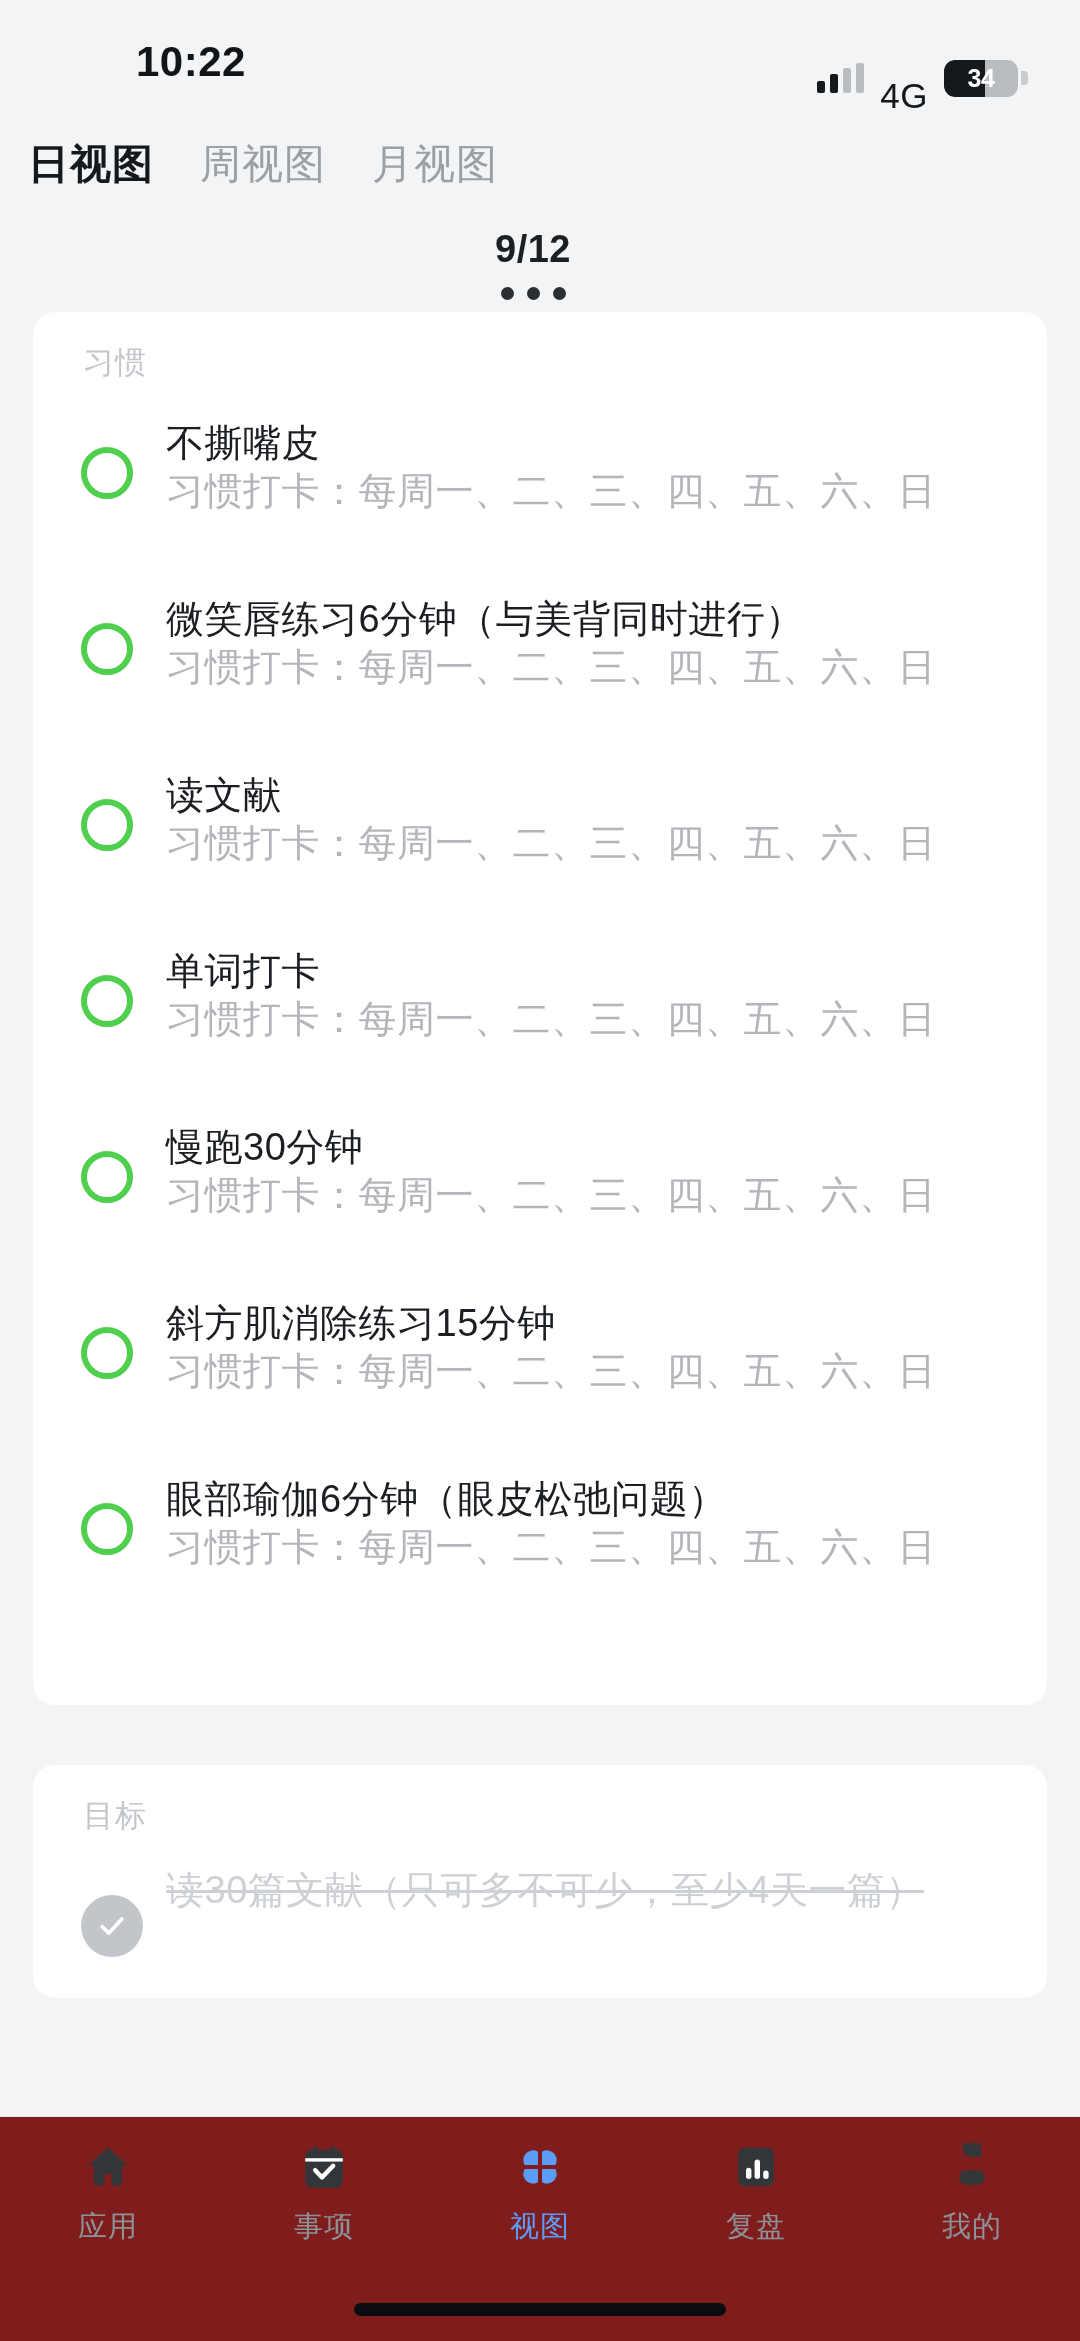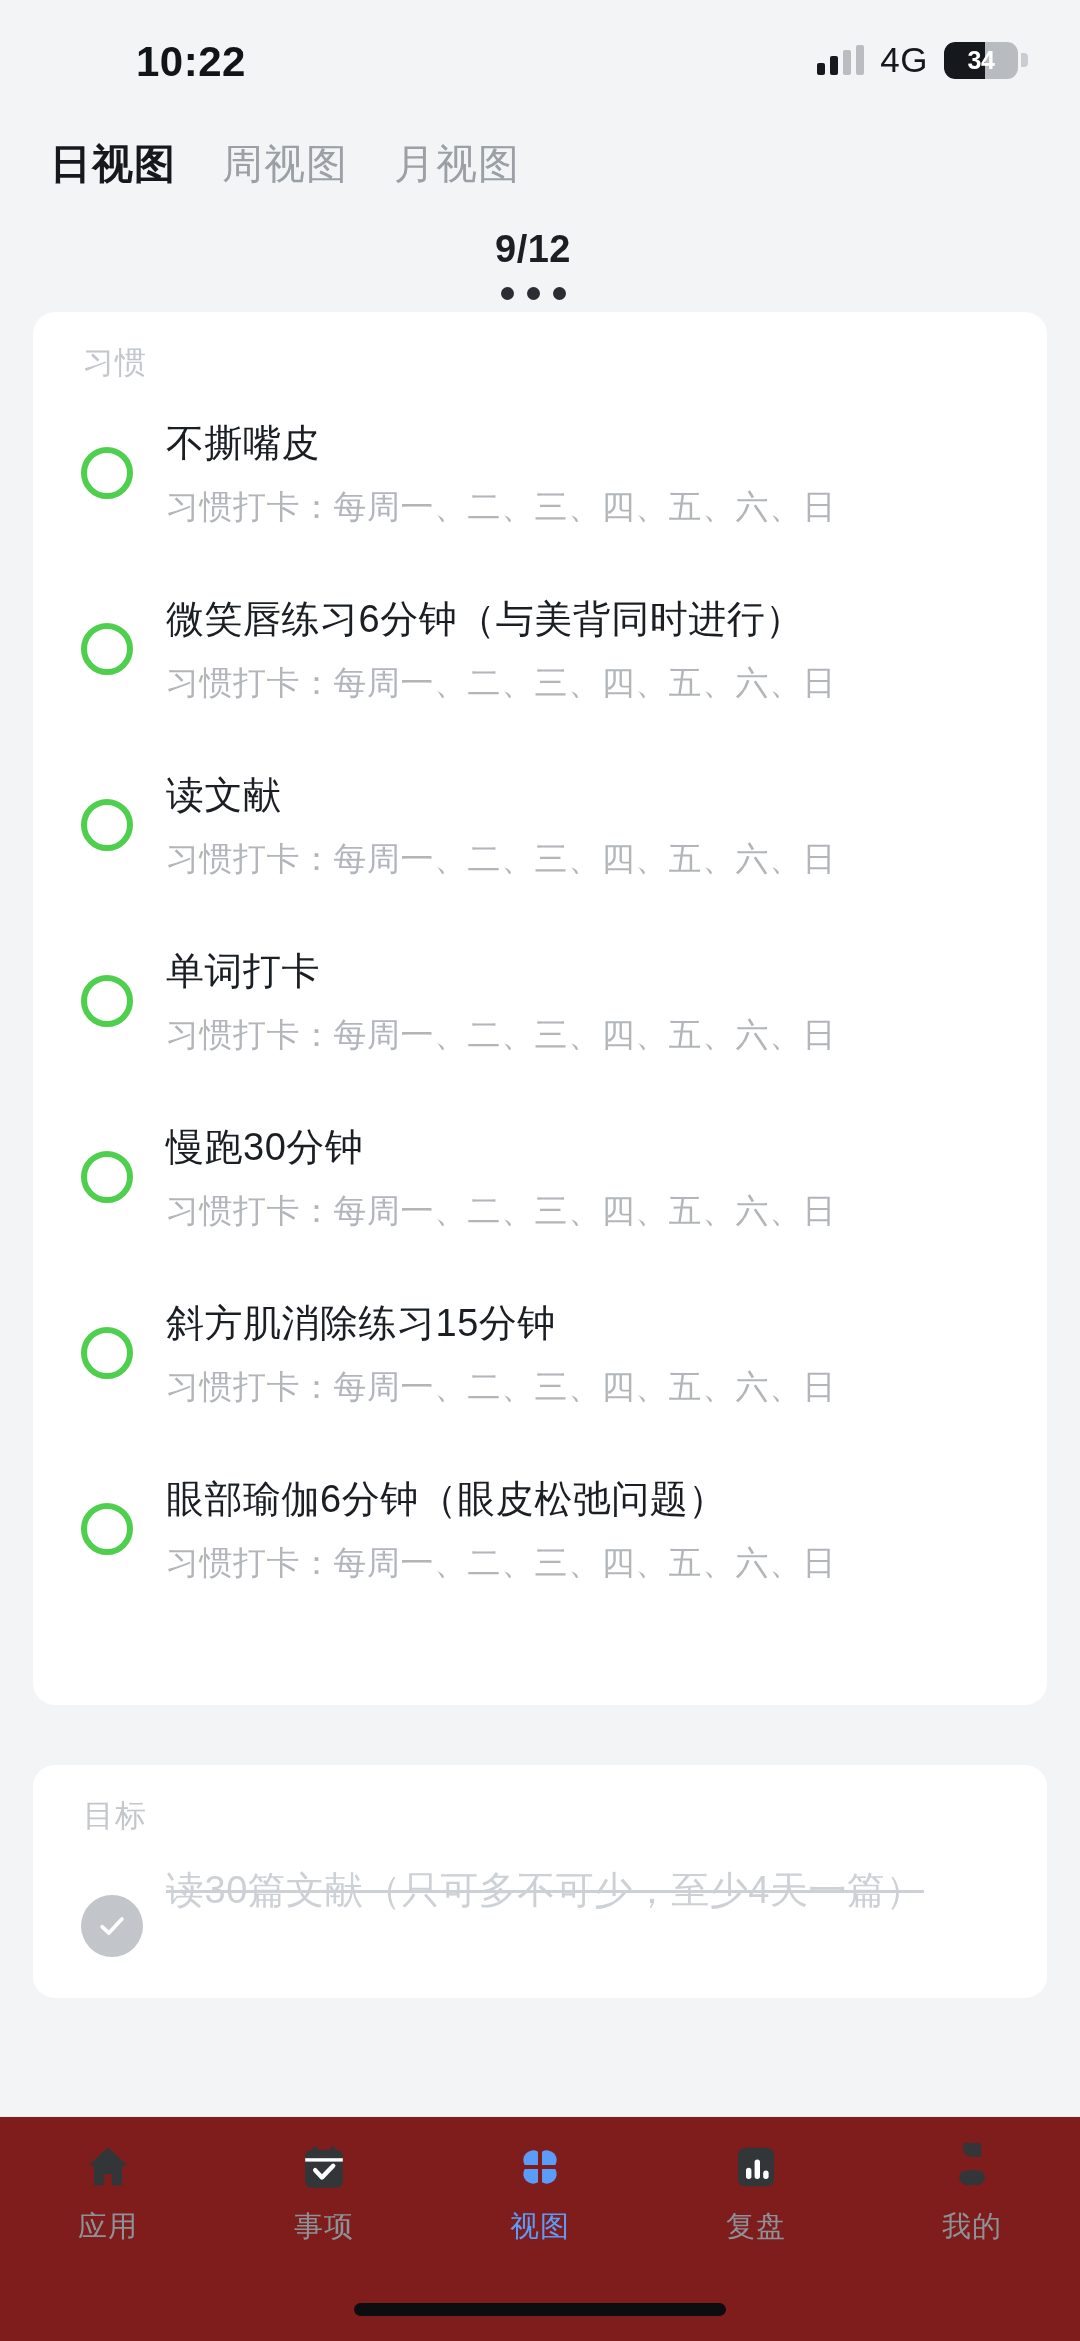--- a/index.html
+++ b/index.html
@@ -42,20 +42,21 @@
   .signal i.on{ background:#15181c; }
   .signal i:nth-child(1){ height:12px; }
   .signal i:nth-child(2){ height:19px; }
   .signal i:nth-child(3){ height:25px; }
   .signal i:nth-child(4){ height:30px; }
   .net{
     font-size:35px;
     font-weight:500;
     color:#15181c;
     letter-spacing:0.5px;
+    margin-top:36px;
   }
   .battery{
     position:relative;
     width:74px; height:37px;
     border-radius:11px;
     background:#b8bcc1;
     overflow:hidden;
     display:flex;
     align-items:center;
     justify-content:center;
@@ -82,21 +83,21 @@
   }
 
   
   .viewtabs{
     position:absolute;
     left:0; top:128px;
     width:100%;
     height:72px;
     display:flex;
     align-items:center;
-    padding-left:50px;
+    padding-left:28px;
     gap:46px;
   }
   .viewtab{
     font-size:41px;
     color:#9ba0a6;
     font-weight:400;
     letter-spacing:1px;
   }
   .viewtab.active{
     color:#15181c;
@@ -193,22 +194,21 @@
     right:56px;
   }
   .row-title{
     font-size:38px;
     color:#1b1f24;
     line-height:1.25;
     letter-spacing:0.5px;
     white-space:nowrap;
   }
   .row-sub{
-    margin-top:18px;
-    font-size:33px;
+    font-size:38px;
     color:#b2b6bb;
     line-height:1.25;
     letter-spacing:0.5px;
     white-space:nowrap;
   }
 
   
   #goal-card .row-text{ top:16px; }
   .done .row-title{
     color:#cdd1d5;

